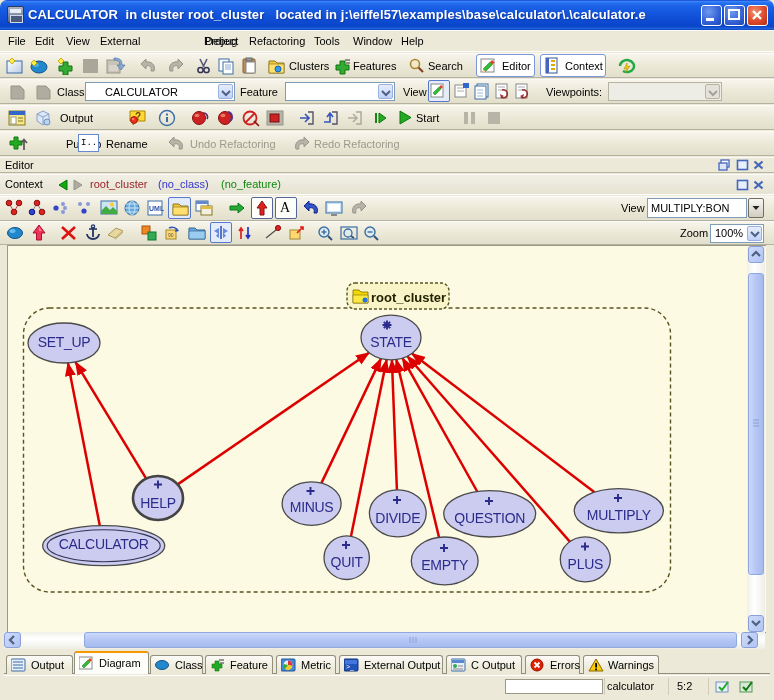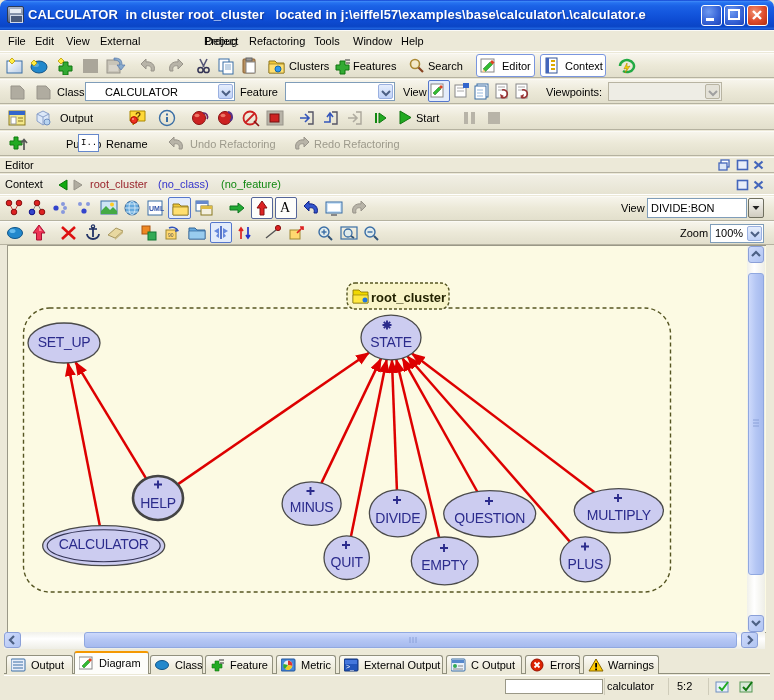--- a/index.html
+++ b/index.html
@@ -587,21 +587,21 @@
           <rect x="6" y="15" width="6" height="2" fill="#888"></rect>
         </svg>
       </div>
     <div class="ico" style="left:349px;top:4px;">
         <svg width="18" height="16">
           <path d="M4 13 C2 7 7 3 12 4 L12 1 L17 6 L12 11 L12 8 C8 7 6 9 7 13 z" fill="#b8b4a8" stroke="#98948a"></path>
         </svg>
       </div>
     <div class="t" style="left:621px;top:6px;">View</div>
     <div class="combo" style="left:647px;top:2px;width:100px;height:20px;">
-      <span style="position:absolute;left:3px;top:3px;">DIVIDE:BON</span>
+      <span style="position:absolute;left:3px;top:3px;">MULTIPLY:BON</span>
     </div>
     <div class="ico" style="left:748px;top:2px;width:16px;height:20px;background:linear-gradient(180deg,#f8f8f4,#d0ccc0);border:1px solid #707060;border-radius:2px;">
         <svg width="14" height="18">
           <path d="M3.5 7 L7 11 L10.5 7 z" fill="#222"></path>
         </svg>
       </div>
   </div>
   <div id="dtb2" class="abs row">
     <div class="ico" style="left:6px;top:3px;">
         <svg width="18" height="18">

